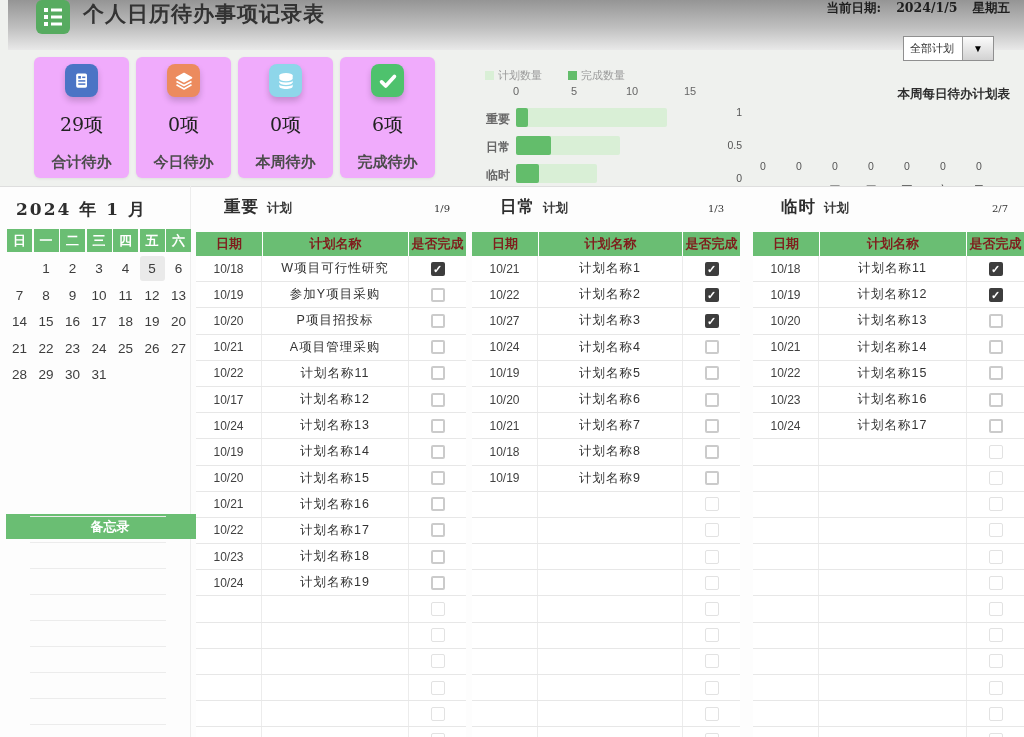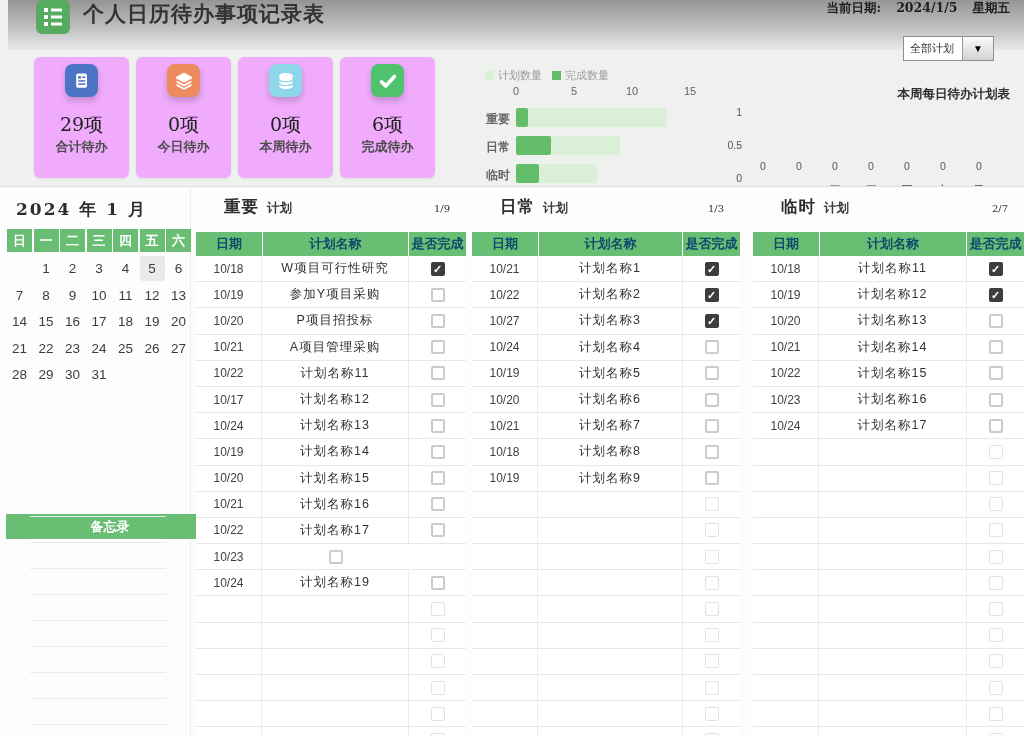--- a/index.html
+++ b/index.html
@@ -21,24 +21,24 @@
   .dd-arrow{width:30px;height:100%;border-left:1px solid #9a9a9a;
             background:linear-gradient(180deg,#fbfbfb,#d2d2d2);display:flex;align-items:center;
             justify-content:center;font-size:10px;color:#000;}
   
   .stats{position:absolute;left:34px;top:57px;display:flex;gap:7px;}
   .stat-card{width:95px;height:121px;background:#f0abfc;border-radius:6px;
              box-shadow:0 1px 3px rgba(0,0,0,.07);display:flex;flex-direction:column;align-items:center;}
   .stat-icon{margin-top:7px;width:33px;height:33px;border-radius:8px;display:flex;align-items:center;
              justify-content:center;box-shadow:0 4px 6px rgba(0,0,0,.18);}
   .stat-value{margin-top:15px;font-family:"DejaVu Serif",serif;font-size:19px;color:#222;}
-  .stat-label{margin-top:0;font-size:13px;font-weight:bold;color:#4c4c4c;}
+  .stat-label{margin-top:15px;font-size:15px;font-weight:bold;color:#4c4c4c;}
   
   .chart1{position:absolute;left:478px;top:62px;width:252px;height:128px;}
-  .legend{position:absolute;left:7px;top:6px;display:flex;gap:10px;font-size:11px;color:#9a9a9a;}
+  .legend{position:absolute;left:7px;top:6px;display:flex;gap:26px;font-size:11px;color:#9a9a9a;}
   .legend-item{display:flex;align-items:center;gap:4px;}
   .legend-swatch{display:inline-block;width:9px;height:9px;}
   .xtick{position:absolute;top:23px;transform:translateX(-50%);font-size:11px;color:#666;}
   .bar-label{position:absolute;left:8px;width:28px;font-size:12px;font-weight:bold;color:#666;}
   .bar-track{position:absolute;height:19px;background:#d9efd6;border-radius:2px;}
   .bar-done{position:absolute;height:19px;background:#63bd6b;border-radius:2px;}
   
   .chart2{position:absolute;left:726px;top:84px;width:296px;height:118px;}
   .c2-title{position:absolute;right:12px;top:2px;font-size:12.5px;font-weight:bold;color:#2e2e2e;}
   .ytick{position:absolute;left:0;width:16px;text-align:right;font-size:10.5px;color:#555;}
@@ -64,21 +64,21 @@
   .memo-lines{position:absolute;left:6px;top:491px;width:184px;height:246px;padding:0;box-sizing:border-box;}
   .memo-lines .inner{margin:0 24px;height:100%;
        background:repeating-linear-gradient(180deg,transparent 0 25px,#ececec 25px 26px);}
   
   .tbl{position:absolute;top:196px;height:541px;overflow:hidden;}
   .tbl-titlebar{height:36px;display:flex;align-items:baseline;padding-left:28px;box-sizing:border-box;}
   .tbl-cat{font-family:"DejaVu Serif",serif;font-size:16.5px;font-weight:bold;color:#2e2e2e;letter-spacing:1px;}
   .tbl-suffix{margin-left:8px;font-size:12.5px;font-weight:bold;color:#3a3a3a;}
   .tbl-frac{margin-left:auto;margin-right:16px;font-family:"DejaVu Serif",serif;font-size:10px;color:#333;}
   .tbl-head{display:grid;grid-template-columns:66px 1fr 57px;gap:1px;height:24px;background:#fff;}
-  .tbl-head div{background:#6abe73;color:#0c4a6e;font-size:13px;font-weight:bold;
+  .tbl-head div{background:#6abe73;color:#7f1d1d;font-size:13px;font-weight:bold;
                 display:flex;align-items:center;justify-content:center;}
   .tbl-row{display:grid;grid-template-columns:66px 1fr 57px;height:26.2px;border-bottom:1px solid #e7e7e7;
            box-sizing:border-box;background:#fff;}
   .c-date{font-size:12px;color:#3f3f3f;display:flex;align-items:center;justify-content:center;
           border-right:1px solid #ececec;}
   .c-name{font-size:12.5px;color:#333;display:flex;align-items:center;justify-content:center;
           border-right:1px solid #ececec;letter-spacing:1px;}
   .c-check{display:flex;align-items:center;justify-content:center;}
   .cb{width:14px;height:14px;border:2px solid #cbcbcb;border-radius:2px;background:#fff;box-sizing:border-box;}
   .cb.checked{background:#3d3d3d;border-color:#3d3d3d;color:#fff;font-size:11px;line-height:10px;
@@ -349,20 +349,21 @@
         </div>
         <div class="tbl-row">
           <div class="c-date">10/22</div>
           <div class="c-name">计划名称17</div>
           <div class="c-check">
             <div class="cb"></div>
           </div>
         </div>
         <div class="tbl-row">
           <div class="c-date">10/23</div>
+          <div class="c-name">计划名称18</div>
           <div class="c-check">
             <div class="cb"></div>
           </div>
         </div>
         <div class="tbl-row">
           <div class="c-date">10/24</div>
           <div class="c-name">计划名称19</div>
           <div class="c-check">
             <div class="cb"></div>
           </div>

